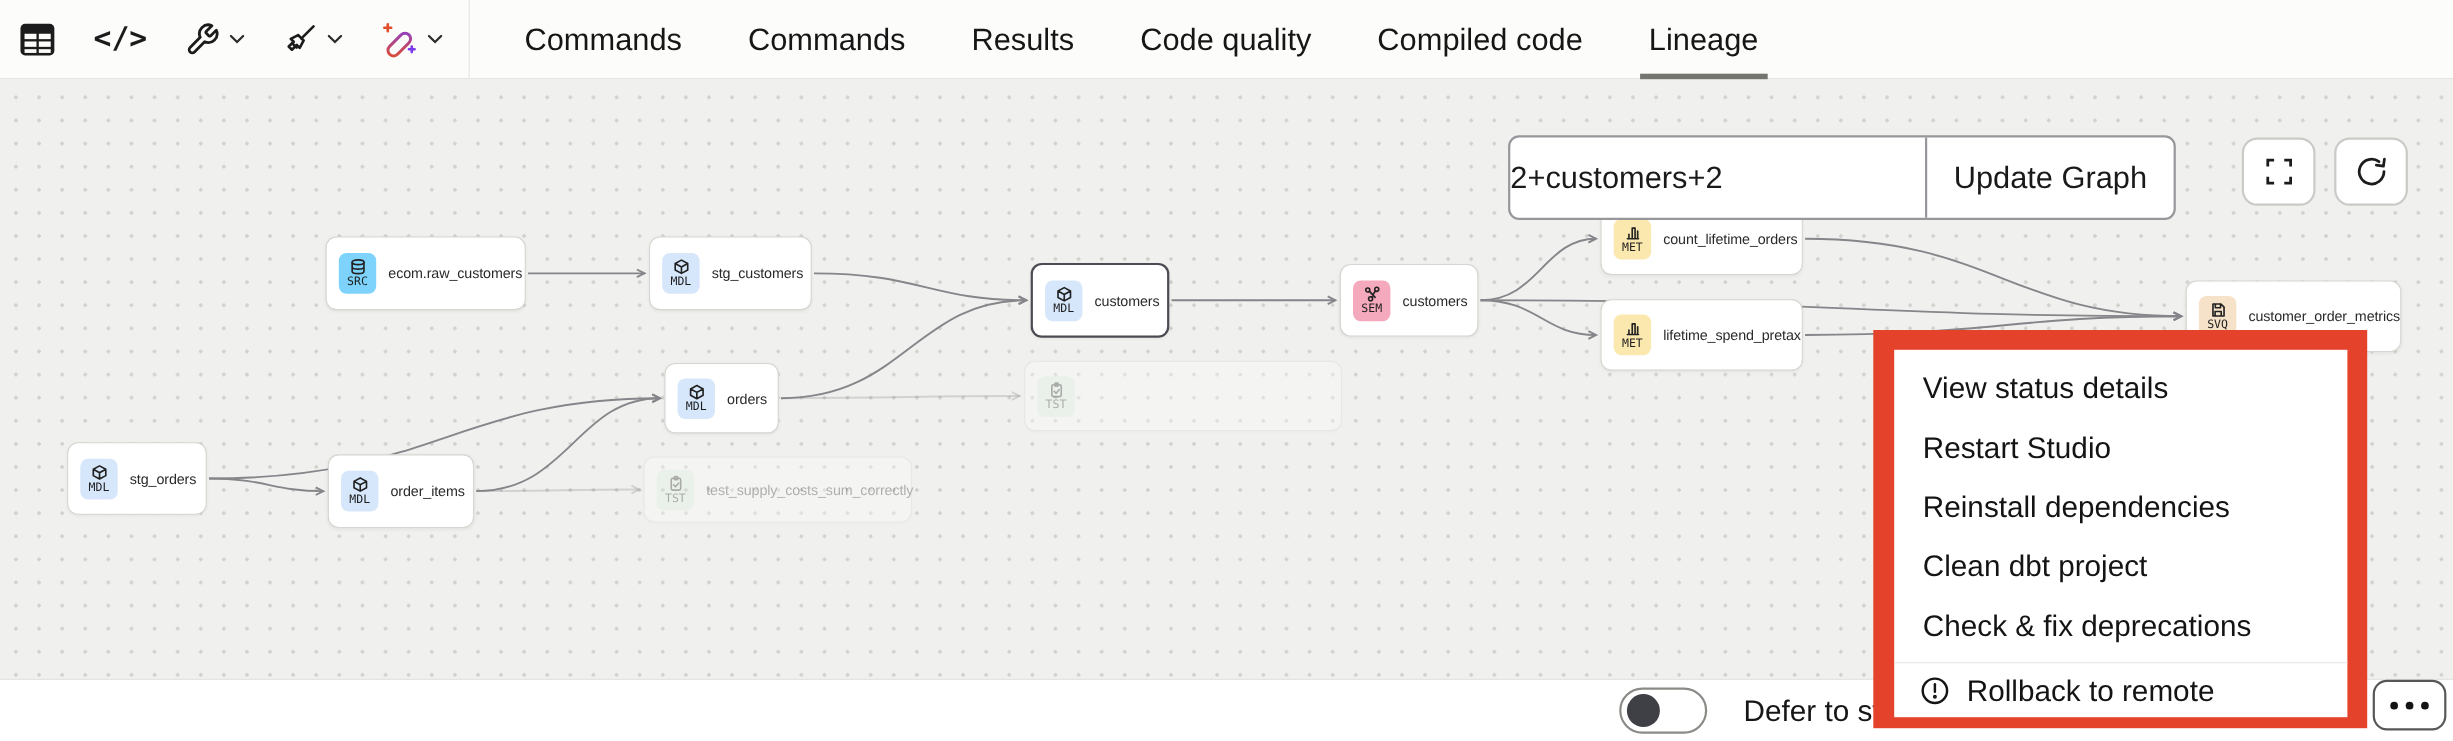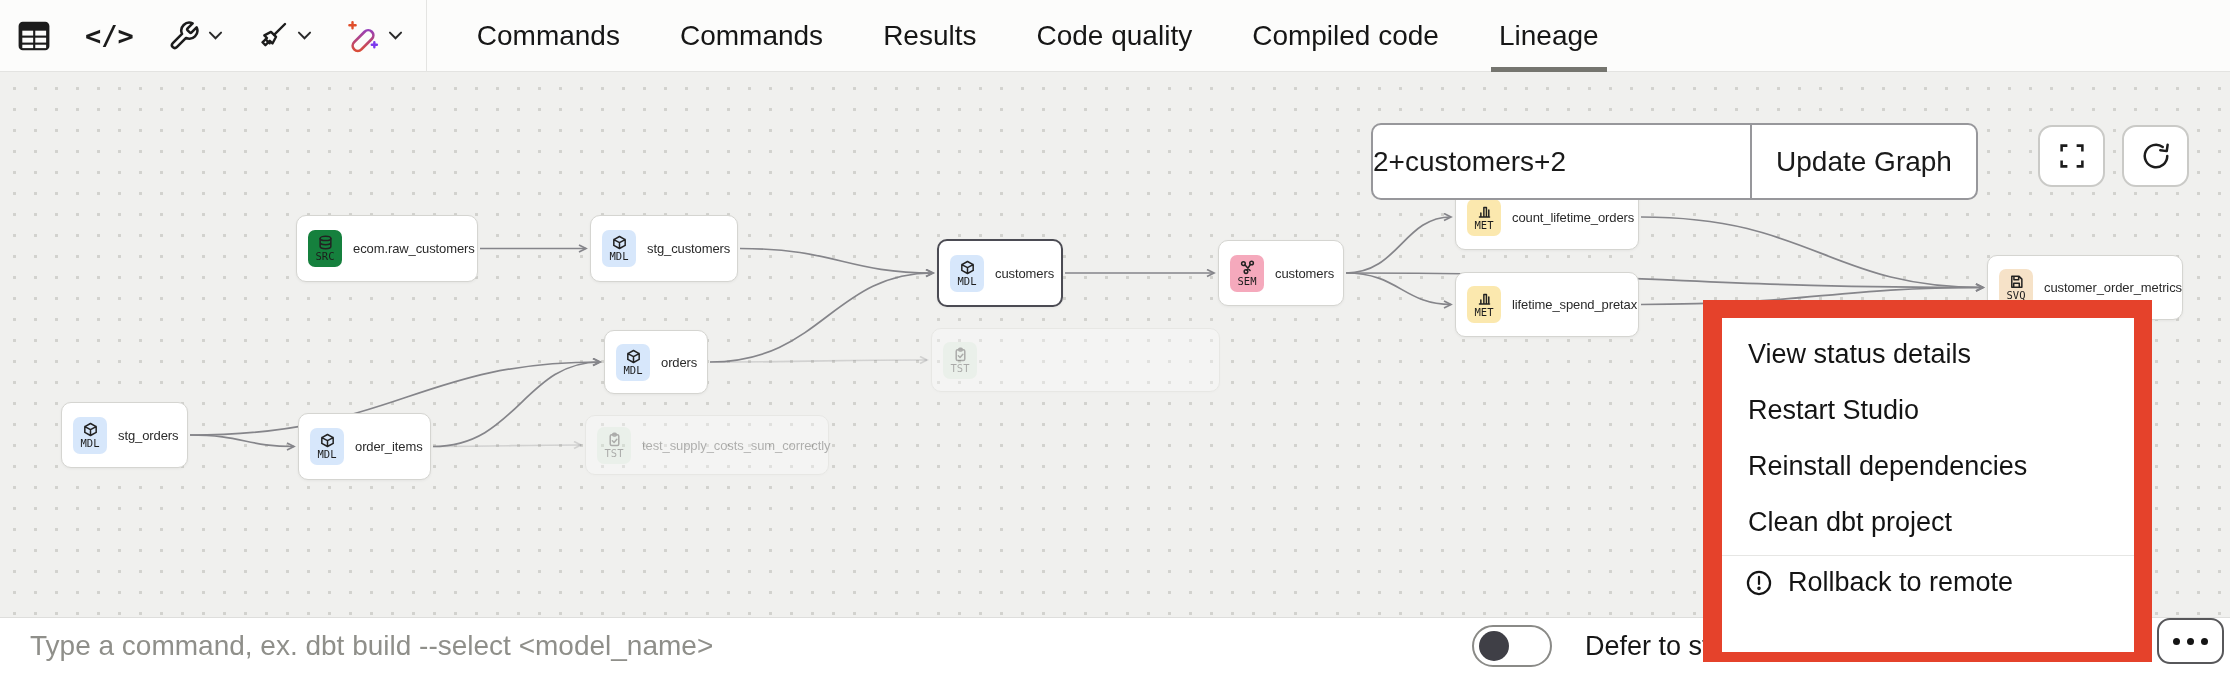--- a/index.html
+++ b/index.html
@@ -164,21 +164,21 @@
       <path d="M710,362 C818.5,362 829.35,360 927,360" marker-end="url(#arrow-faded)" class="faded"></path>
       <path d="M1065,273 C1139.5,273 1146.95,273 1214,273" marker-end="url(#arrow)"></path>
       <path d="M1346,273 C1398.5,273 1403.75,217 1451,217" marker-end="url(#arrow)"></path>
       <path d="M1346,273 C1398.5,273 1403.75,304.5 1451,304.5" marker-end="url(#arrow)"></path>
       <path d="M1346,273 C1664.5,273 1696.35,287.5 1983,287.5" marker-end="url(#arrow)"></path>
       <path d="M1641,217 C1812,217 1829.1,287.5 1983,287.5" marker-end="url(#arrow)"></path>
       <path d="M1641,304.5 C1812,304.5 1829.1,287.5 1983,287.5" marker-end="url(#arrow)"></path>
     </svg>
   <div id="nodes">
       <div class="node" style="left: 296px; top: 215px; width: 182px; height: 67px;">
-        <div class="badge" style="background: #15803d; justify-content: center;">
+        <div class="badge" style="background: #7dd3fc; justify-content: center;">
           <svg width="15" height="15" viewBox="0 0 14 14">
             <ellipse cx="7" cy="3.2" rx="5" ry="2" fill="none" stroke="#222" stroke-width="1.4" stroke-linecap="round" stroke-linejoin="round"></ellipse>
             <path d="M2 3.2v7.6c0 1.1 2.2 2 5 2s5-.9 5-2V3.2 M2 7c0 1.1 2.2 2 5 2s5-.9 5-2" fill="none" stroke="#222" stroke-width="1.4" stroke-linecap="round" stroke-linejoin="round"></path>
           </svg>
           <span class="btype">SRC</span>
         </div>
         <span class="nlabel">ecom.raw_customers</span>
       </div>
       <div class="node" style="left: 590px; top: 215px; width: 148px; height: 67px;">
         <div class="badge" style="background: rgb(215, 231, 251);">
@@ -297,38 +297,38 @@
     </svg>
   </div>
   <div class="icon-btn" id="refresh-btn">
     <svg width="30" height="30" viewBox="0 0 24 24" fill="none" stroke="#1c1c1c" stroke-width="2" stroke-linecap="round" stroke-linejoin="round">
       <path d="M21 12a9 9 0 1 1-3.6-7.2"></path>
       <path d="M21 2.5v5.2h-5.2" transform="rotate(8 18 5)"></path>
     </svg>
   </div>
 
   <div class="bottombar">
-    <input class="cmd-input" type="text" placeholder="Type a command, ex. dbt build --select &lt;model_name&gt;" style="">
     <div class="toggle">
         <div class="knob"></div>
       </div>
     <div class="defer">Defer to sta</div>
     <div class="more-btn">
       <span class="dot"></span>
         <span class="dot"></span>
         <span class="dot"></span>
     </div>
   </div>
 
   <div class="menu-outer" id="menu-outer" style="background: rgb(229, 66, 43);">
     <div class="menu" id="menu">
         <div class="menu-item">View status details</div>
         <div class="menu-item">Restart Studio</div>
         <div class="menu-item">Reinstall dependencies</div>
         <div class="menu-item">Clean dbt project</div>
+        <div class="menu-item">Check &amp; fix deprecations</div>
         <div class="menu-divider"></div>
         <div class="menu-footer">
           <svg width="28" height="28" viewBox="0 0 24 24" fill="none" stroke="#141414" stroke-width="1.9" stroke-linecap="round">
             <circle cx="12" cy="12" r="9.5"></circle>
             <path d="M12 6.8v6"></path>
             <circle cx="12" cy="16.6" r="0.6" fill="#141414"></circle>
           </svg>
           <span>Rollback to remote</span>
         </div>
       </div>

